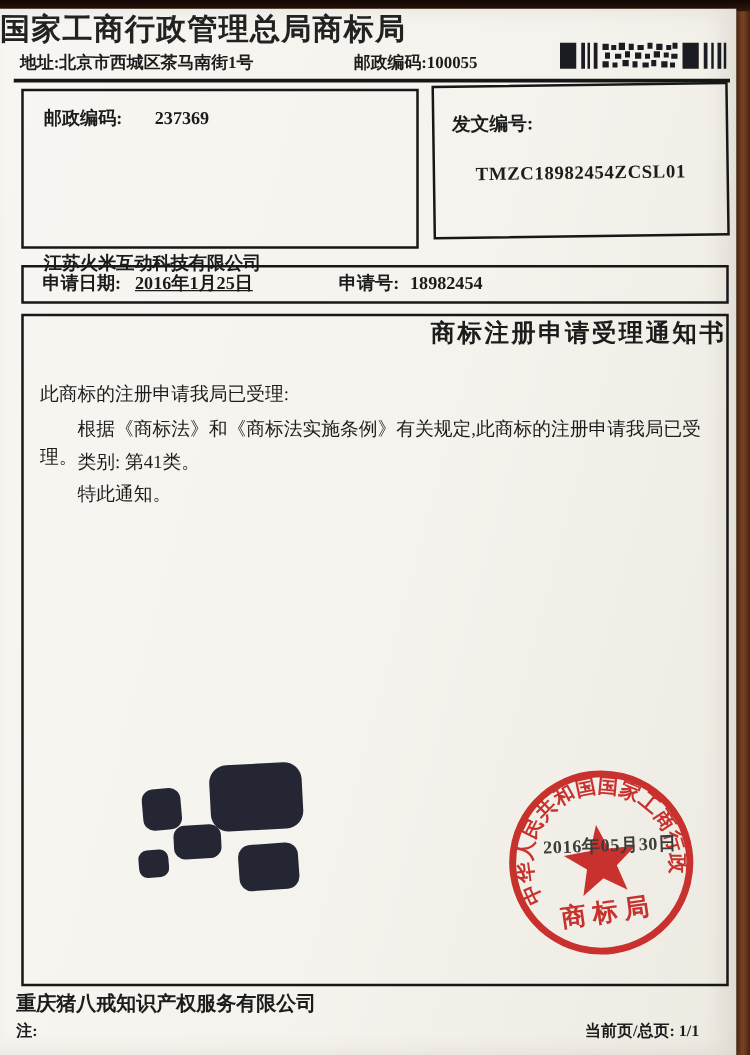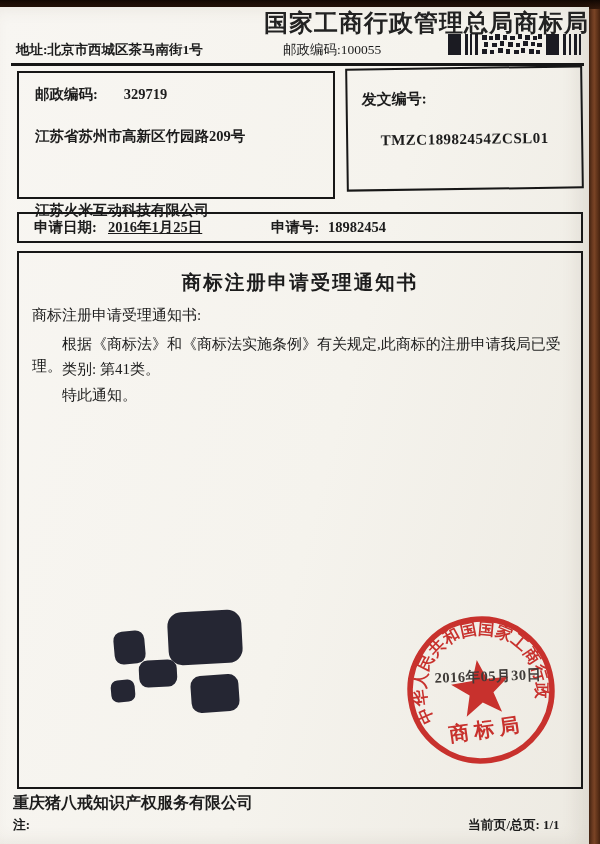--- a/index.html
+++ b/index.html
@@ -19,45 +19,45 @@
   }
   .paper {
     position:absolute; left:0; top:7px; width:589px; height:837px;
     background:linear-gradient(105deg,#f8f6f2 0%,#f5f3ed 55%,#edeae2 100%);
     box-shadow:-2px 0 8px rgba(0,0,0,.45), inset -10px 0 18px rgba(90,70,50,.10);
     color:#1c1c1c;
   }
   .abs { position:absolute; }
 
   .header-title {
-    top:0; left:0; width:100%; text-align:right;
+    top:0; left:0; width:100%; text-align:left;
     font-size:24px; font-weight:600; letter-spacing:1px; color:#222;
   }
   .addr-line { top:34px; left:16px; font-size:13.5px; font-weight:700; }
-  .postal-line { top:34px; left:283px; font-size:13.5px; font-weight:400; }
+  .postal-line { top:34px; left:283px; font-size:13.5px; font-weight:700; }
   .barcode { top:27px; left:448px; }
   .hrule { top:56px; left:11px; width:573px; height:3px; background:#161616; }
 
   .box { border:2.5px solid #171717; background:transparent; }
   .recipient-box { left:17px; top:64px; width:318px; height:128px; }
   .recipient-box .row { position:absolute; left:16px; font-size:14.5px; font-weight:600; white-space:nowrap; }
   .r1 { top:12px; } .r2 { top:54px; } .r3 { top:96px;margin-top:32px; }
   .r1 .val { margin-left:26px; }
 
   .docnum-box { left:346px; top:60px; width:237px; height:123px; transform:rotate(-.8deg); }
   .docnum-box .label { position:absolute; top:20px; left:14px; font-size:15px; font-weight:600; }
   .docnum-box .value { position:absolute; top:62px; left:0; width:100%; text-align:center;
     font-size:15px; font-weight:600; letter-spacing:.5px; }
 
   .app-bar { left:17px; top:205px; width:566px; height:31px; }
   .app-bar span { position:absolute; top:0; line-height:27px; font-size:14.5px; font-weight:600; white-space:nowrap; }
   .ab1 { left:15px; } .ab2 { left:89px;text-decoration:underline; } .ab3 { left:252px; } .ab4 { left:309px; }
 
   .main-box { left:17px; top:244px; width:566px; height:538px; }
-  .notice-title { position:absolute; top:16px; left:0; width:100%; text-align:center;
+  .notice-title { position:absolute; top:0; left:0; width:100%; text-align:right;
     font-size:19.5px; font-weight:600; letter-spacing:2px; }
   .salutation { position:absolute; top:53px; left:13px; font-size:15px; font-weight:500; }
   .notice-body { position:absolute; top:80px; left:13px; right:10px; font-size:15px;
     text-indent:2em; line-height:22px; }
   .notice-cat  { position:absolute; top:107px; left:43px; font-size:15px; }
   .notice-close{ position:absolute; top:133px; left:43px; font-size:15px;text-align:center; }
 
   .logo { position:absolute; left:83px; top:352px; width:160px; height:112px; }
   .logo .shape { position:absolute; background:#252633; }
   .lg-big   { left:66px; top:6px;  width:74px; height:53px; border-radius:14px; transform:rotate(-3deg); }
@@ -126,41 +126,40 @@
         <rect x="121" y="0" width="2" height="21"></rect>
       <rect x="126" y="0" width="3" height="21"></rect>
         <rect x="131" y="0" width="2" height="21"></rect>
     </g>
   </svg>
 
   <div class="abs hrule"></div>
 
   <div class="abs box recipient-box">
     <div class="row r1">
-      <span>邮政编码:</span><span class="val">329719</span>
+      <span>邮政编码:</span><span class="val">237369</span>
     </div>
-    <div class="row r2">江苏省苏州市高新区竹园路209号</div>
     <div class="row r3">江苏火米互动科技有限公司</div>
   </div>
 
   <div class="abs box docnum-box">
     <div class="label">发文编号:</div>
     <div class="value">TMZC18982454ZCSL01</div>
   </div>
 
   <div class="abs box app-bar">
     <span class="ab1">申请日期:</span>
     <span class="ab2">2016年1月25日</span>
     <span class="ab3">申请号:</span>
     <span class="ab4">18982454</span>
   </div>
 
   <div class="abs box main-box">
     <div class="notice-title">商标注册申请受理通知书</div>
-    <div class="salutation">商标注册申请受理通知书:</div>
+    <div class="salutation">此商标的注册申请我局已受理:</div>
     <div class="notice-body">根据《商标法》和《商标法实施条例》有关规定,此商标的注册申请我局已受理。</div>
     <div class="notice-cat">类别: 第41类。</div>
     <div class="notice-close">特此通知。</div>
 
     <div class="logo">
       <div class="shape lg-left"></div>
       <div class="shape lg-big"></div>
       <div class="shape lg-mid"></div>
       <div class="shape lg-small"></div>
       <div class="shape lg-taupe"></div>

